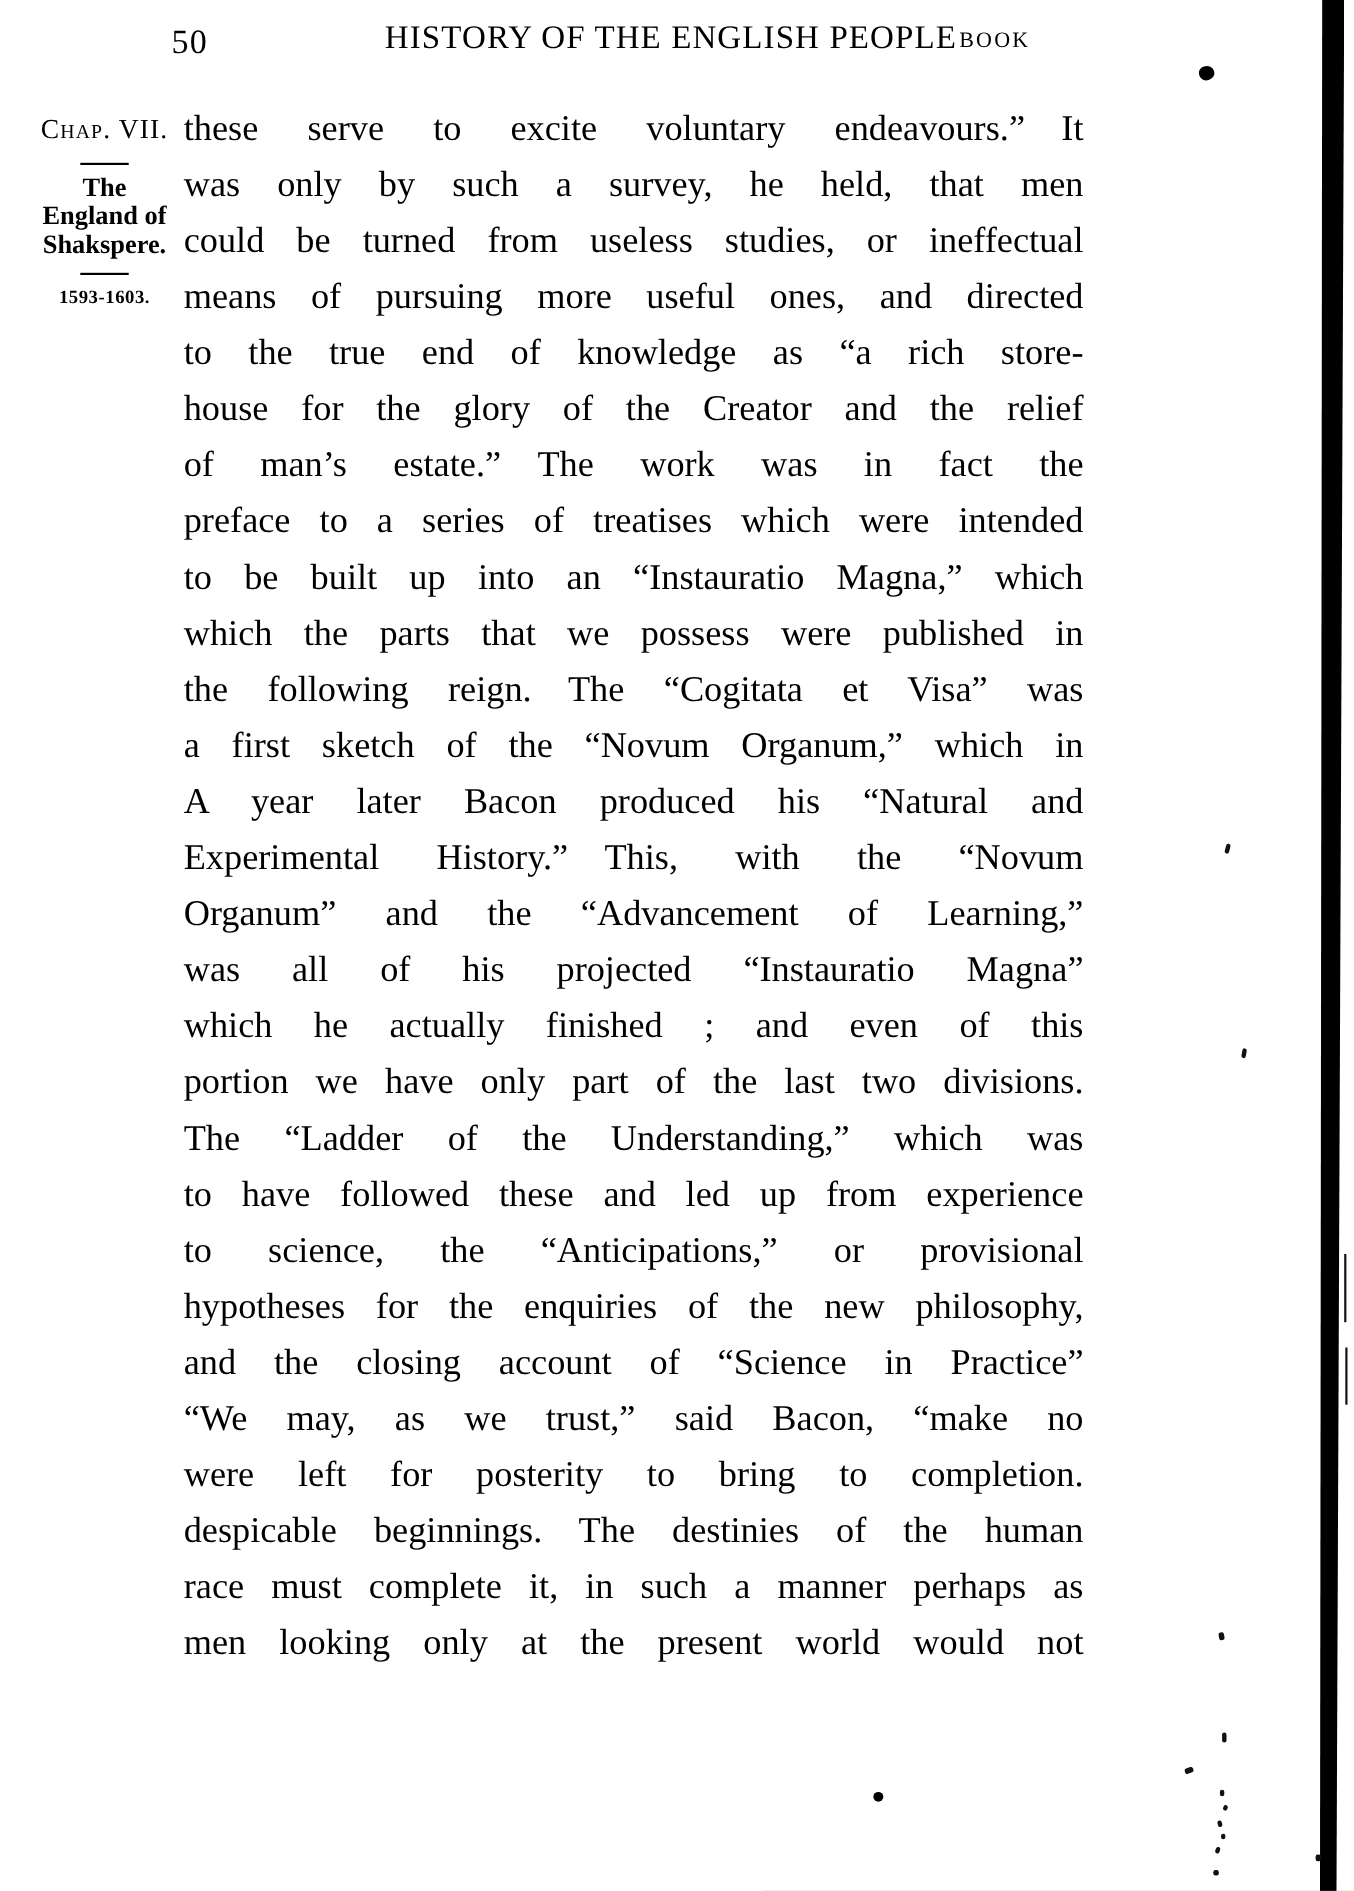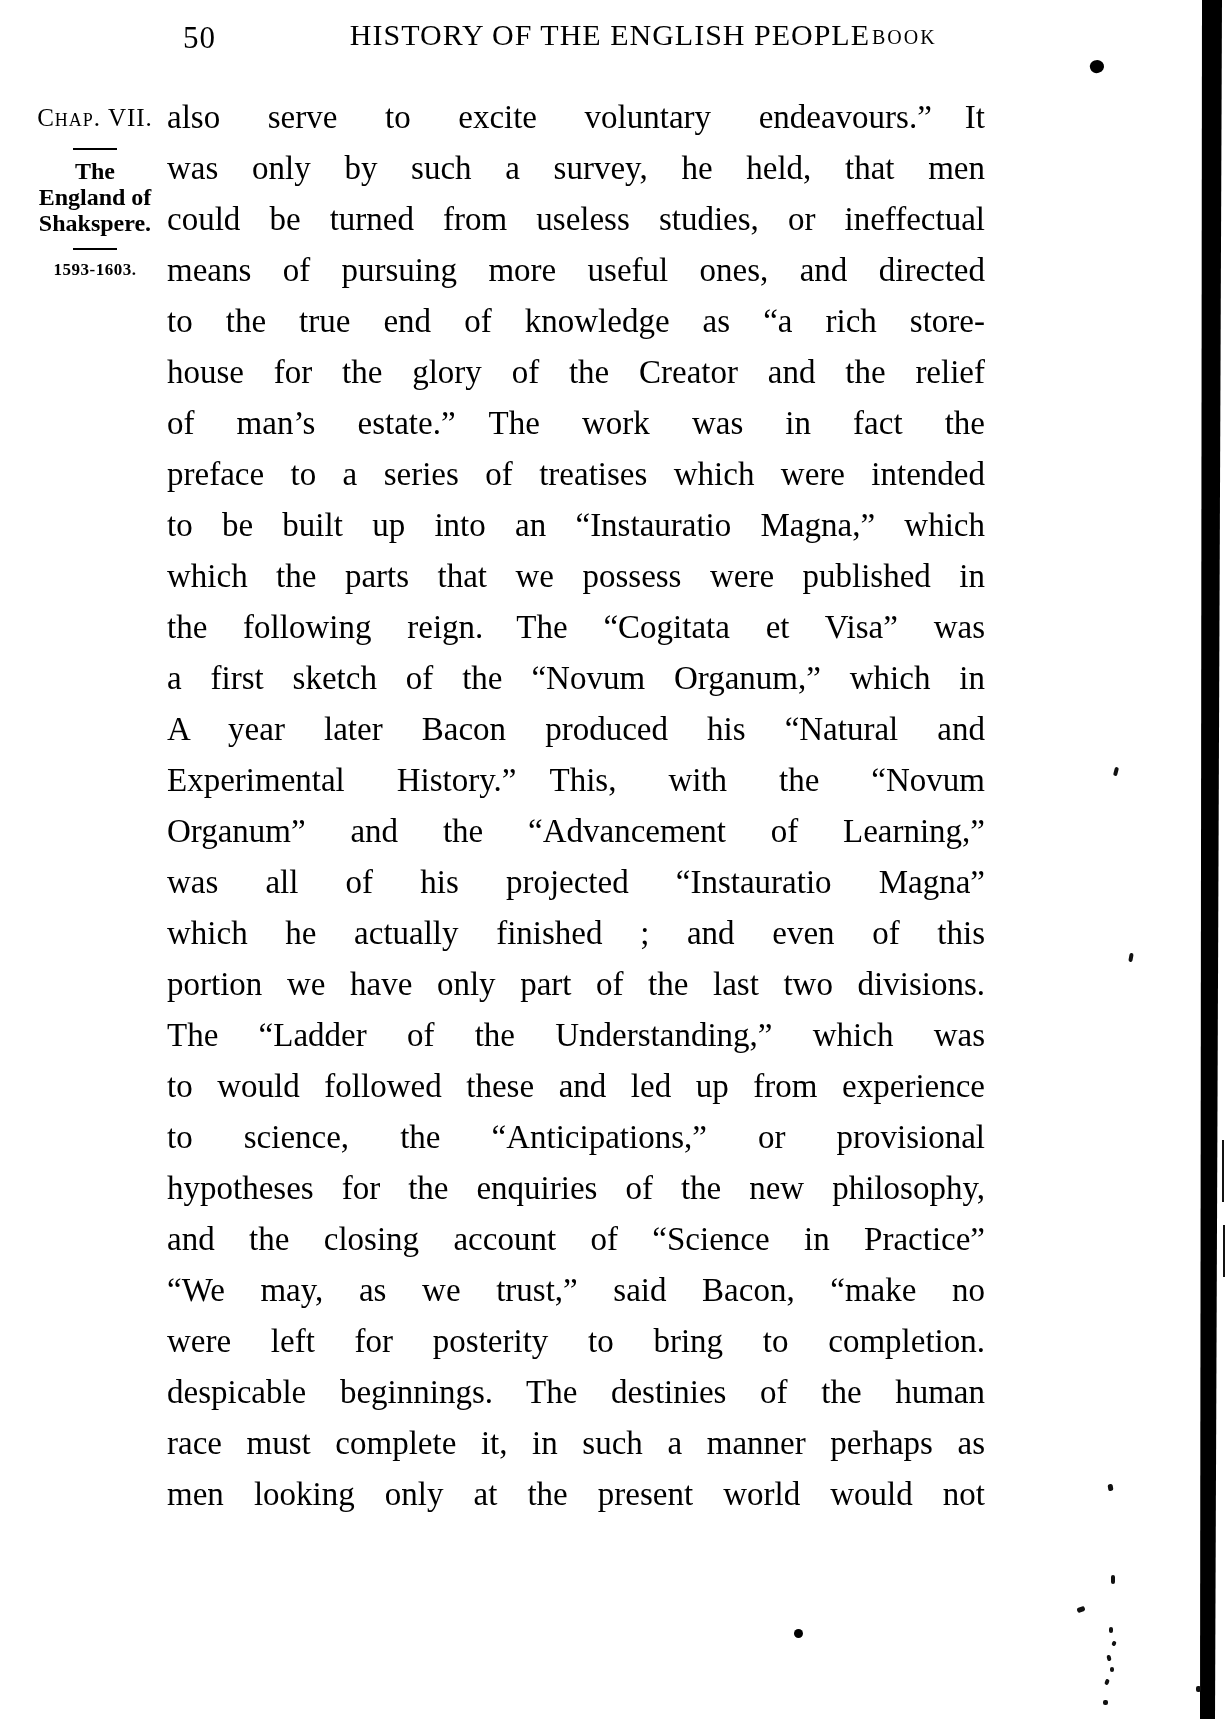--- a/index.html
+++ b/index.html
@@ -9,21 +9,21 @@
     height: 1719px;
     background: #ffffff;
     color: #000000;
     font-family: "Liberation Serif", serif;
     overflow: hidden;
   }
 
   
   .page-number {
     position: absolute;
-    left: 183px; top: 20px;
+    left: 156px; top: 20px;
     font-size: 31px;
     letter-spacing: 1px;
   }
   .running-title {
     position: absolute;
     left: 240px; top: 18px;
     width: 630px;
     text-align: right;
     font-size: 30px;
     letter-spacing: 1px;
@@ -143,40 +143,40 @@
     <div class="section-title">
         <div>The</div>
         <div>England of</div>
         <div>Shakspere.</div>
       </div>
     <div class="margin-rule rule-2"></div>
     <div class="date-range">1593-1603.</div>
   </div>
 
   <div class="body-text">
-      <div class="bline">also serve to excite voluntary endeavours.” It</div>
+      <div class="bline">these serve to excite voluntary endeavours.” It</div>
       <div class="bline">was only by such a survey, he held, that men</div>
       <div class="bline">could be turned from useless studies, or ineffectual</div>
       <div class="bline">means of pursuing more useful ones, and directed</div>
       <div class="bline">to the true end of knowledge as “a rich store-</div>
       <div class="bline">house for the glory of the Creator and the relief</div>
       <div class="bline">of man’s estate.” The work was in fact the</div>
       <div class="bline">preface to a series of treatises which were intended</div>
       <div class="bline">to be built up into an “Instauratio Magna,” which</div>
       <div class="bline">which the parts that we possess were published in</div>
       <div class="bline">the following reign. The “Cogitata et Visa” was</div>
       <div class="bline">a first sketch of the “Novum Organum,” which in</div>
       <div class="bline">A year later Bacon produced his “Natural and</div>
       <div class="bline">Experimental History.” This, with the “Novum</div>
       <div class="bline">Organum” and the “Advancement of Learning,”</div>
       <div class="bline">was all of his projected “Instauratio Magna”</div>
       <div class="bline">which he actually finished ; and even of this</div>
       <div class="bline">portion we have only part of the last two divisions.</div>
       <div class="bline">The “Ladder of the Understanding,” which was</div>
-      <div class="bline">to would followed these and led up from experience</div>
+      <div class="bline">to have followed these and led up from experience</div>
       <div class="bline">to science, the “Anticipations,” or provisional</div>
       <div class="bline">hypotheses for the enquiries of the new philosophy,</div>
       <div class="bline">and the closing account of “Science in Practice”</div>
       <div class="bline">“We may, as we trust,” said Bacon, “make no</div>
       <div class="bline">were left for posterity to bring to completion.</div>
       <div class="bline">despicable beginnings. The destinies of the human</div>
       <div class="bline">race must complete it, in such a manner perhaps as</div>
       <div class="bline">men looking only at the present world would not</div>
     </div>
 

